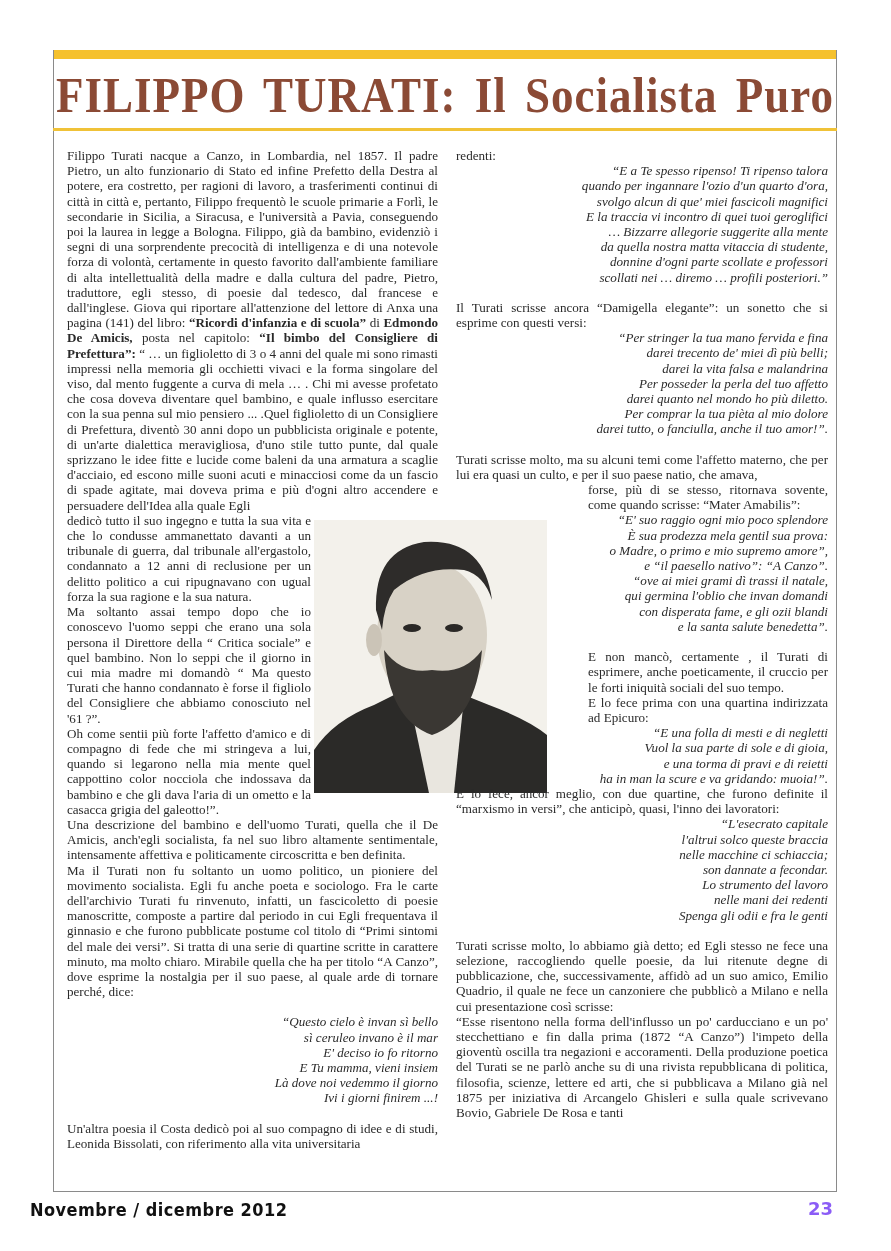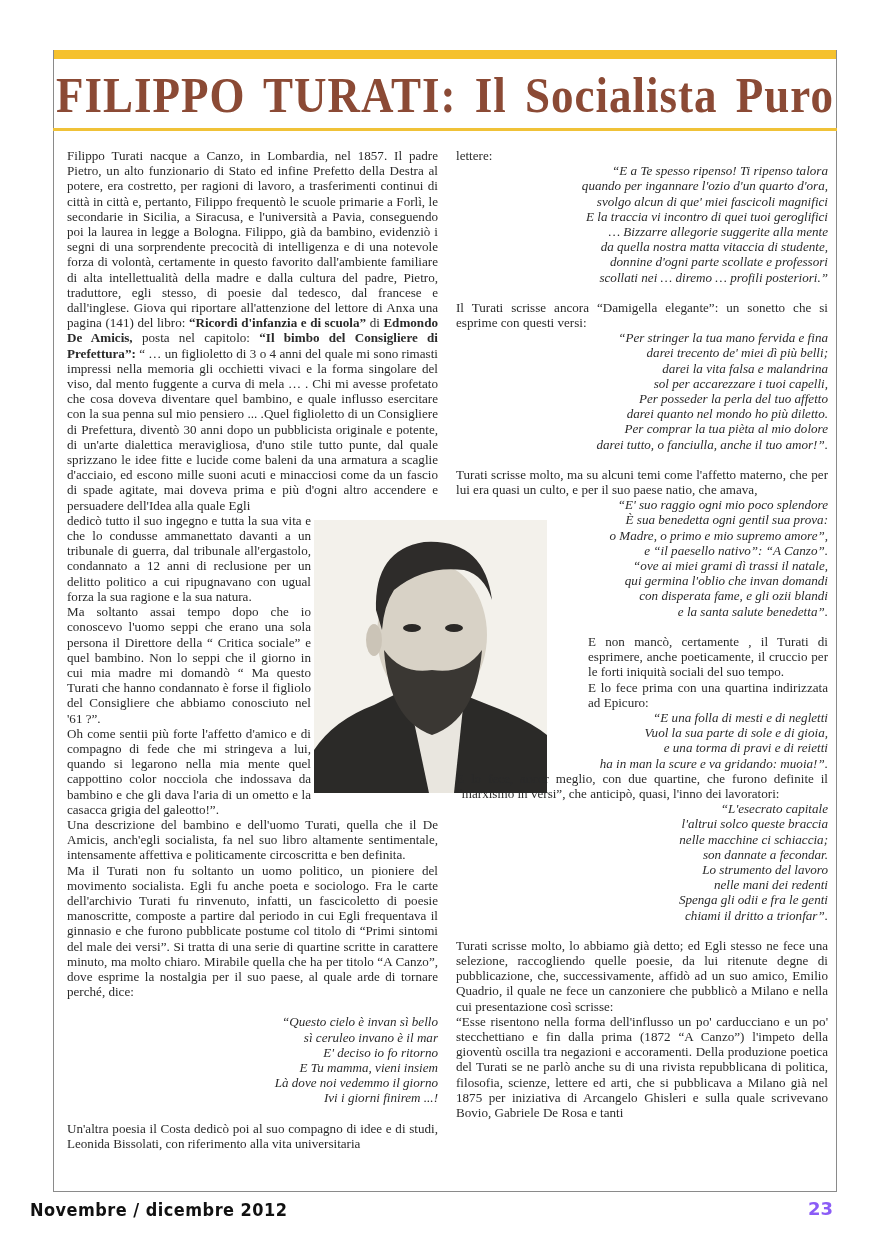--- a/index.html
+++ b/index.html
@@ -66,49 +66,49 @@
     <ellipse cx="118" cy="115" rx="55" ry="72" fill="#d8d2c6"></ellipse>
     <path d="M62 90 Q60 30 110 22 Q170 18 178 80 Q170 55 150 50 Q110 45 80 70 Q70 85 68 110 Z" fill="#2e2c2a"></path>
     <path d="M70 130 Q75 200 118 215 Q162 200 168 130 Q150 155 118 150 Q88 155 70 130 Z" fill="#3a3733"></path>
     <ellipse cx="98" cy="108" rx="9" ry="4" fill="#2a2826"></ellipse>
     <ellipse cx="140" cy="108" rx="9" ry="4" fill="#2a2826"></ellipse>
     <ellipse cx="60" cy="120" rx="8" ry="16" fill="#cbc4b7"></ellipse>
   </svg>
 </div>
 
 <div class="col right">
-  <p>lettere:</p>
+  <p>redenti:</p>
   <div class="verse">
     <div>“E a Te spesso ripenso! Ti ripenso talora</div>
     <div>quando per ingannare l'ozio d'un quarto d'ora,</div>
     <div>svolgo alcun di que' miei fascicoli magnifici</div>
     <div>E la traccia vi incontro di quei tuoi geroglifici</div>
     <div>… Bizzarre allegorie suggerite alla mente</div>
     <div>da quella nostra matta vitaccia di studente,</div>
     <div>donnine d'ogni parte scollate e professori</div>
     <div>scollati nei … diremo … profili posteriori.”</div>
   </div>
   <div class="gap"></div>
   <p>Il Turati scrisse ancora “Damigella elegante”: un sonetto che si esprime con questi versi:</p>
   <div class="verse">
     <div>“Per stringer la tua mano fervida e fina</div>
     <div>darei trecento de' miei dì più belli;</div>
     <div>darei la vita falsa e malandrina</div>
-    <div>sol per accarezzare i tuoi capelli,</div>
     <div>Per posseder la perla del tuo affetto</div>
     <div>darei quanto nel mondo ho più diletto.</div>
     <div>Per comprar la tua pièta al mio dolore</div>
     <div>darei tutto, o fanciulla, anche il tuo amor!”.</div>
   </div>
   <div class="gap"></div>
   <p>Turati scrisse molto, ma su alcuni temi come l'affetto materno, che per lui era quasi un culto, e per il suo paese natio, che amava,</p>
   <div class="indent-r">
+    <p>forse, più di se stesso, ritornava sovente, come quando scrisse: “Mater Amabilis”:</p>
     <div class="verse">
       <div>“E' suo raggio ogni mio poco splendore</div>
-      <div>È sua benedetta ogni gentil sua prova:</div>
+      <div>È sua prodezza mela gentil sua prova:</div>
       <div>o Madre, o primo e mio supremo amore”,</div>
       <div>e “il paesello nativo”: “A Canzo”.</div>
       <div>“ove ai miei grami dì trassi il natale,</div>
       <div>qui germina l'oblio che invan domandi</div>
       <div>con disperata fame, e gli ozii blandi</div>
       <div>e la santa salute benedetta”.</div>
     </div>
     <div class="gap"></div>
     <p>E non mancò, certamente , il Turati di esprimere, anche poeticamente, il cruccio per le forti iniquità sociali del suo tempo.</p>
     <p>E lo fece prima con una quartina indirizzata ad Epicuro:</p>
@@ -121,21 +121,20 @@
   <div class="verse">ha in man la scure e va gridando: muoia!”.</div>
   <p>E lo fece, ancor meglio, con due quartine, che furono definite il “marxismo in versi”, che anticipò, quasi, l'inno dei lavoratori:</p>
   <div class="verse">
     <div>“L'esecrato capitale</div>
     <div>l'altrui solco queste braccia</div>
     <div>nelle macchine ci schiaccia;</div>
     <div>son dannate a fecondar.</div>
     <div>Lo strumento del lavoro</div>
     <div>nelle mani dei redenti</div>
     <div>Spenga gli odii e fra le genti</div>
-    <div>chiami il dritto a trionfar”.</div>
   </div>
   <div class="gap"></div>
   <p>Turati scrisse molto, lo abbiamo già detto; ed Egli stesso ne fece una selezione, raccogliendo quelle poesie, da lui ritenute degne di pubblicazione, che, successivamente, affidò ad un suo amico, Emilio Quadrio, il quale ne fece un canzoniere che pubblicò a Milano e nella cui presentazione così scrisse:</p>
   <p>“Esse risentono nella forma dell'influsso un po' carducciano e un po' stecchettiano e fin  dalla prima (1872 “A Canzo”) l'impeto della gioventù oscilla tra negazioni e accoramenti. Della produzione poetica del Turati se ne parlò anche su di una rivista repubblicana di politica, filosofia, scienze, lettere ed arti, che si pubblicava a Milano già nel 1875 per iniziativa di Arcangelo Ghisleri e sulla quale scrivevano Bovio, Gabriele De Rosa e tanti</p>
 </div>
 
 <div class="footer-left">Novembre / dicembre 2012</div>
 <div class="footer-right">23</div>
 
 </body></html>

